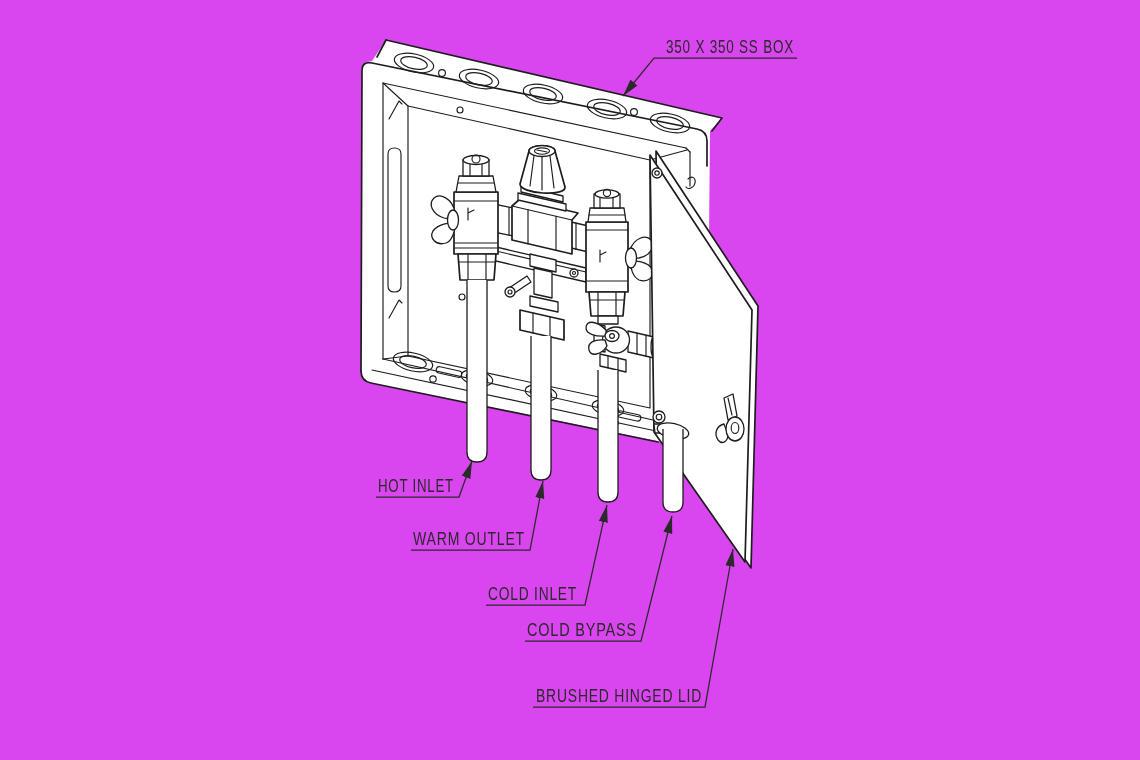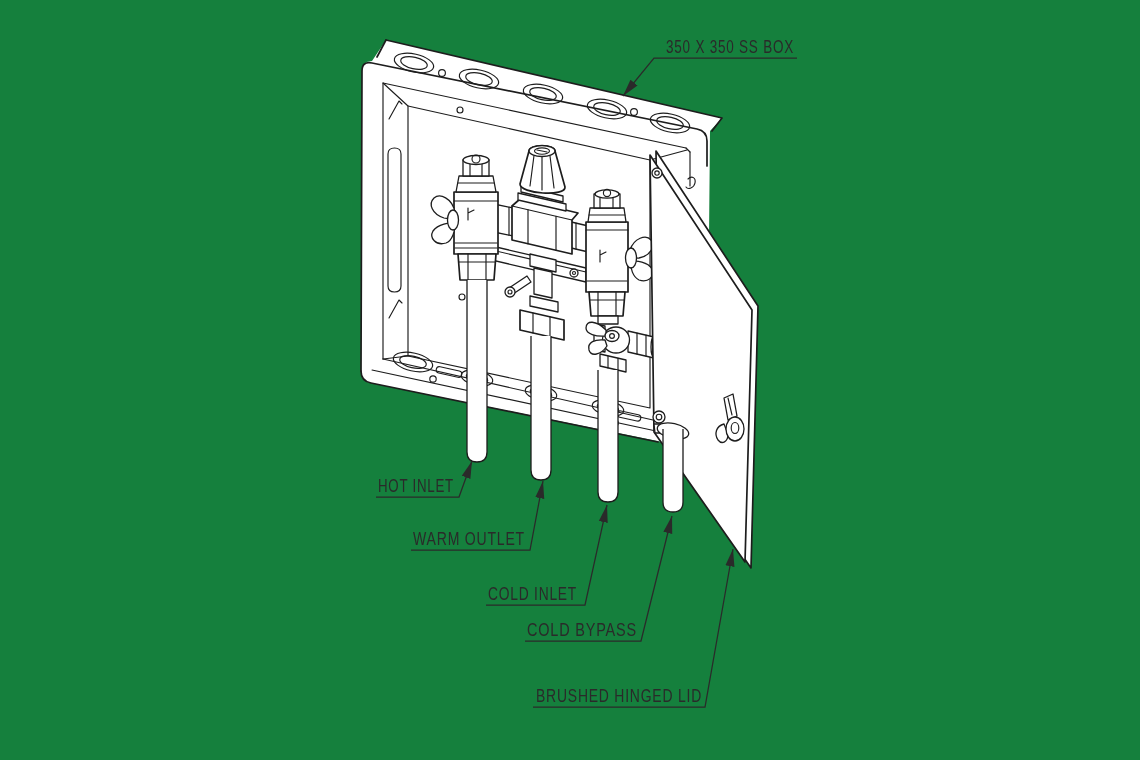--- a/index.html
+++ b/index.html
@@ -1,16 +1,16 @@
 <!DOCTYPE html>
 <html><head>
 <meta charset="utf-8">
 <style>
   html,body{margin:0;padding:0;background:#fff;}
-  .stage{position:relative;width:1140px;height:760px;background:#15803d;overflow:hidden;
+  .stage{position:relative;width:1140px;height:760px;background:#d946ef;overflow:hidden;
          font-family:"Liberation Sans", sans-serif;}
   svg{display:block}
   .ln  {fill:none;stroke:#1d1d1d;stroke-width:1.7;stroke-linecap:round;stroke-linejoin:round;}
   .ln2 {fill:none;stroke:#1d1d1d;stroke-width:1.15;stroke-linecap:round;stroke-linejoin:round;}
   .fw  {fill:#ffffff;stroke:#1d1d1d;stroke-width:1.7;stroke-linejoin:round;}
   .fw2 {fill:#ffffff;stroke:#1d1d1d;stroke-width:1.3;stroke-linejoin:round;}
   .fill{fill:#ffffff;stroke:none;}
   .lead{fill:none;stroke:#2a2a2a;stroke-width:1.25;}
   .lbl {font-size:17.5px;letter-spacing:1px;fill:#2a2a2a;}
 </style>

